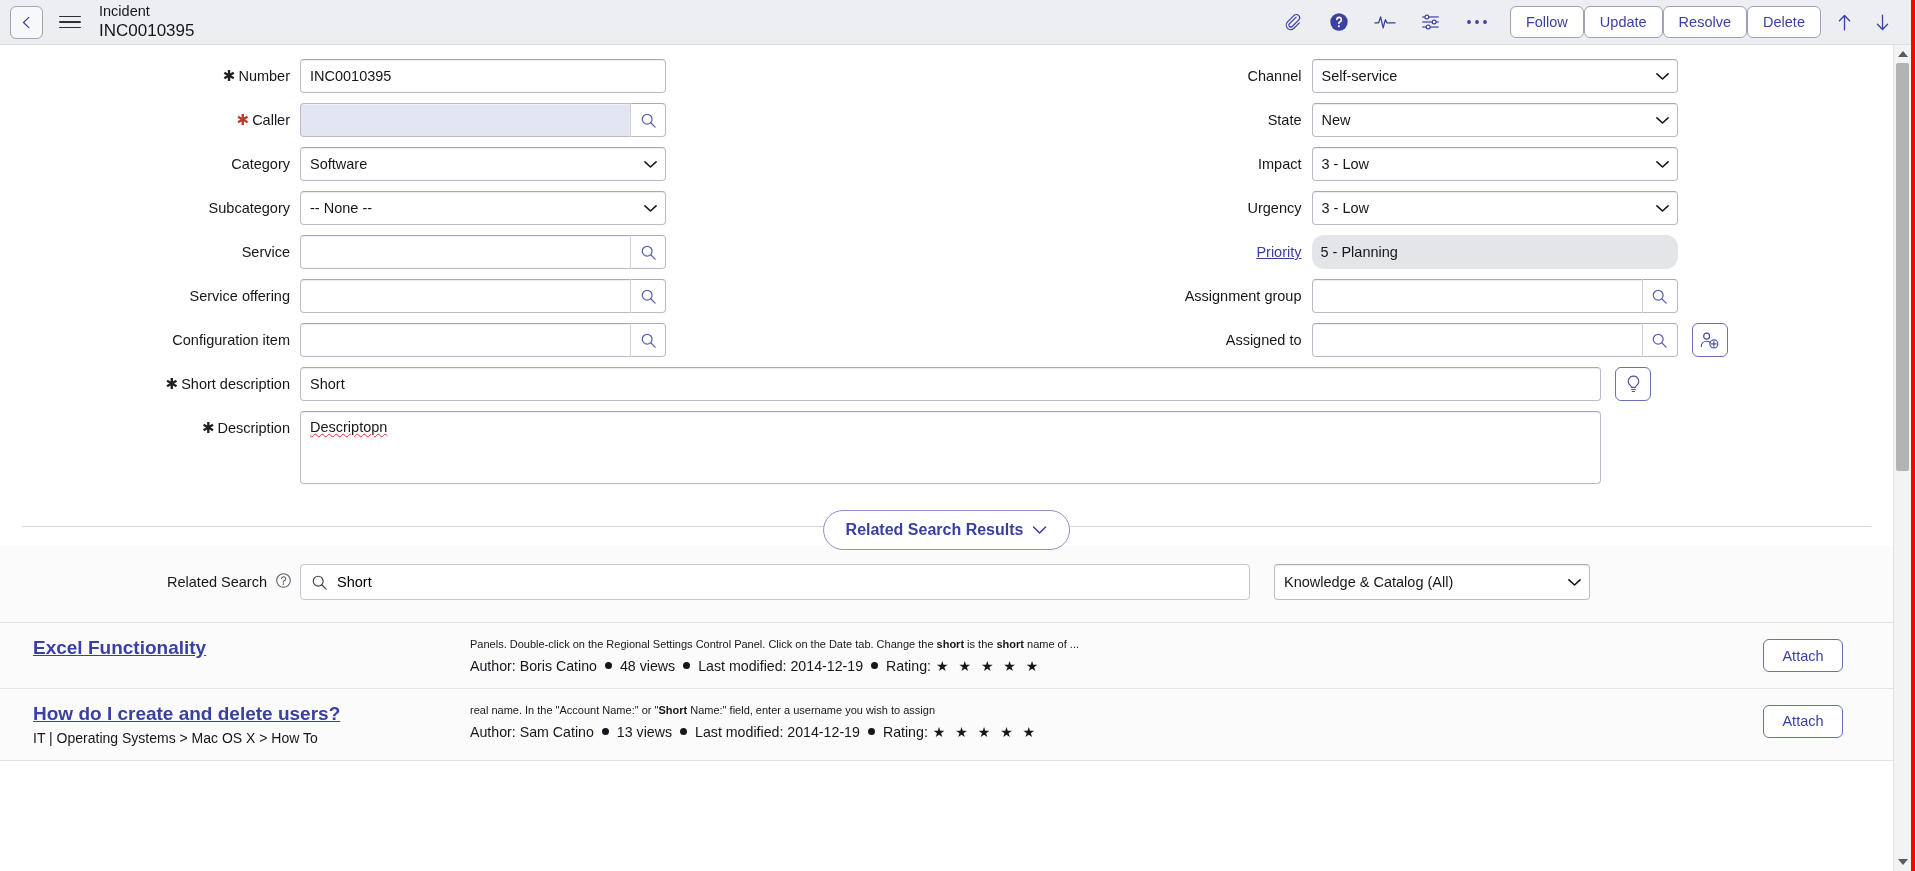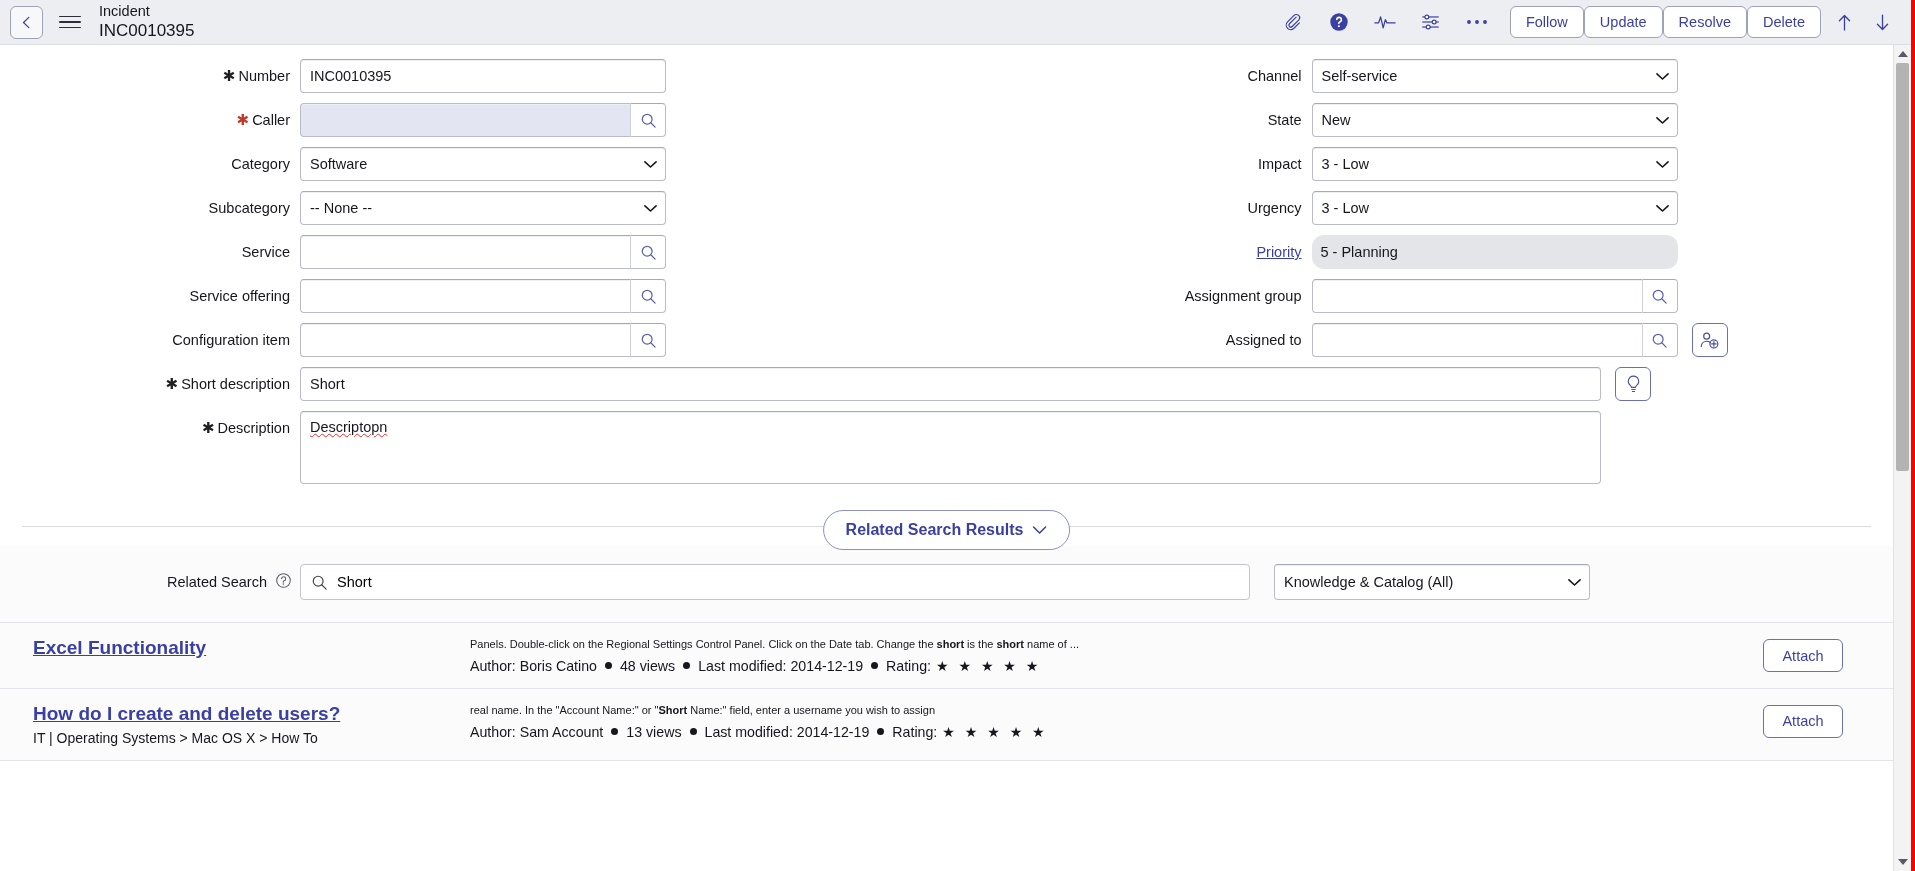--- a/index.html
+++ b/index.html
@@ -759,21 +759,21 @@
             <div class="result-row">
               <div class="res-left">
                 <span class="res-title">How do I create and delete users?</span>
                 <div class="res-path">IT | Operating Systems &gt; Mac OS X &gt; How To</div>
               </div>
               <div class="res-mid">
                 <div class="res-snip">
                   <span>real name. In the "Account Name:" or "</span><b>Short</b><span> Name:" field, enter a username you wish to assign</span>
                 </div>
                 <div class="res-meta">
-                  <span>Author:</span>&nbsp;<span>Sam Account</span>
+                  <span>Author:</span>&nbsp;<span>Sam Catino</span>
                   <span class="dot"></span>
                   <span>13 views</span>
                   <span class="dot"></span>
                   <span>Last modified:</span>&nbsp;<span>2014-12-19</span>
                   <span class="dot"></span>
                   <span>Rating:</span>
                   <span class="stars">★ ★ ★ ★ ★</span>
                 </div>
               </div>
               <div class="res-right">

